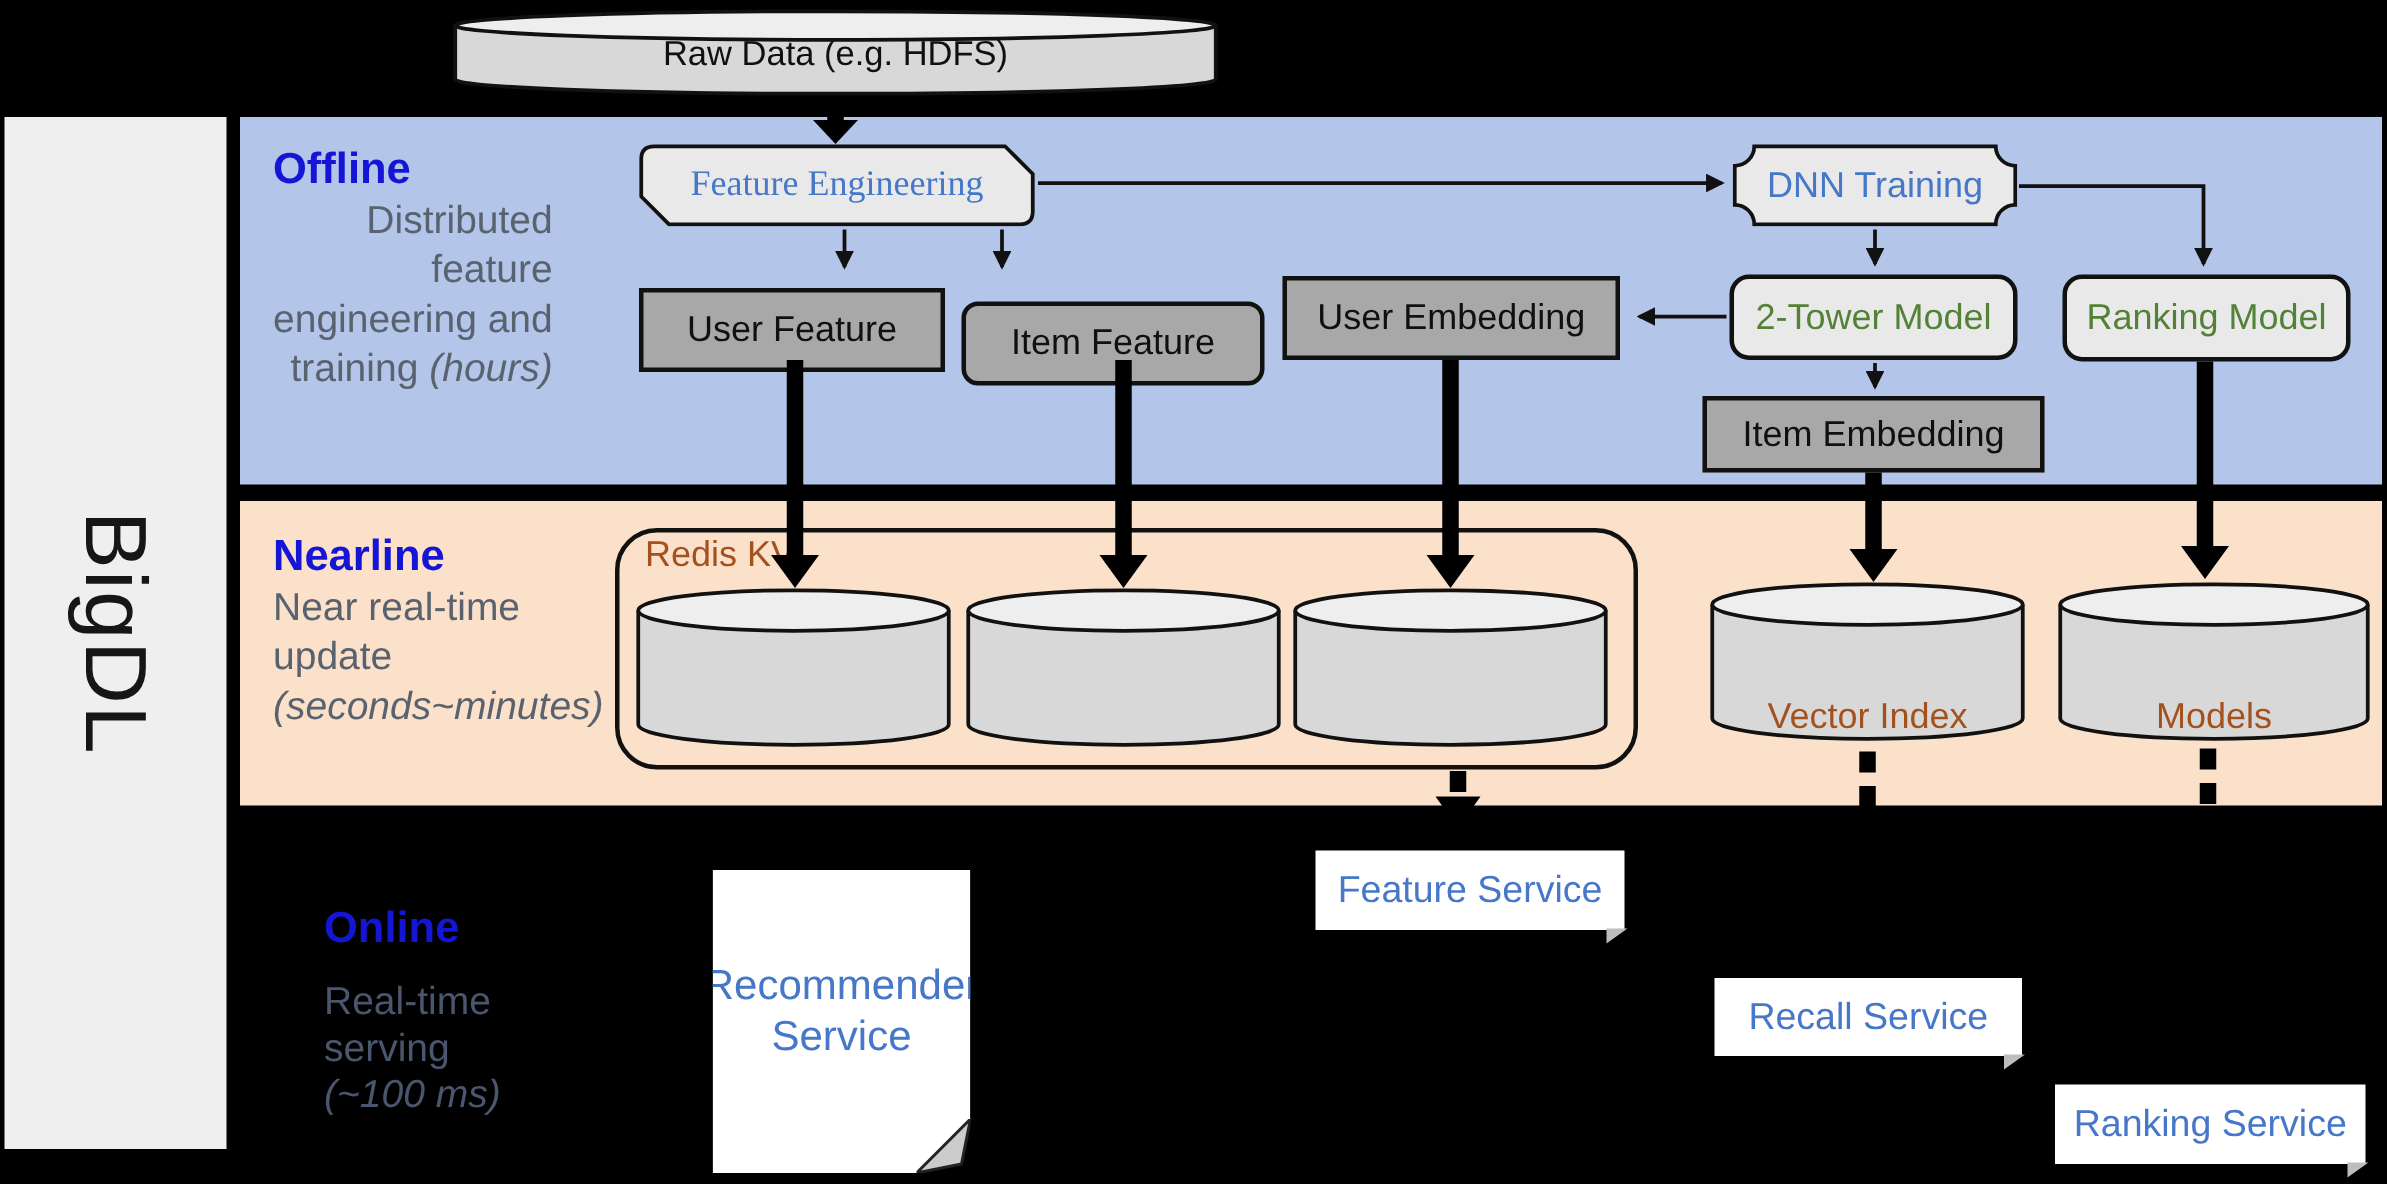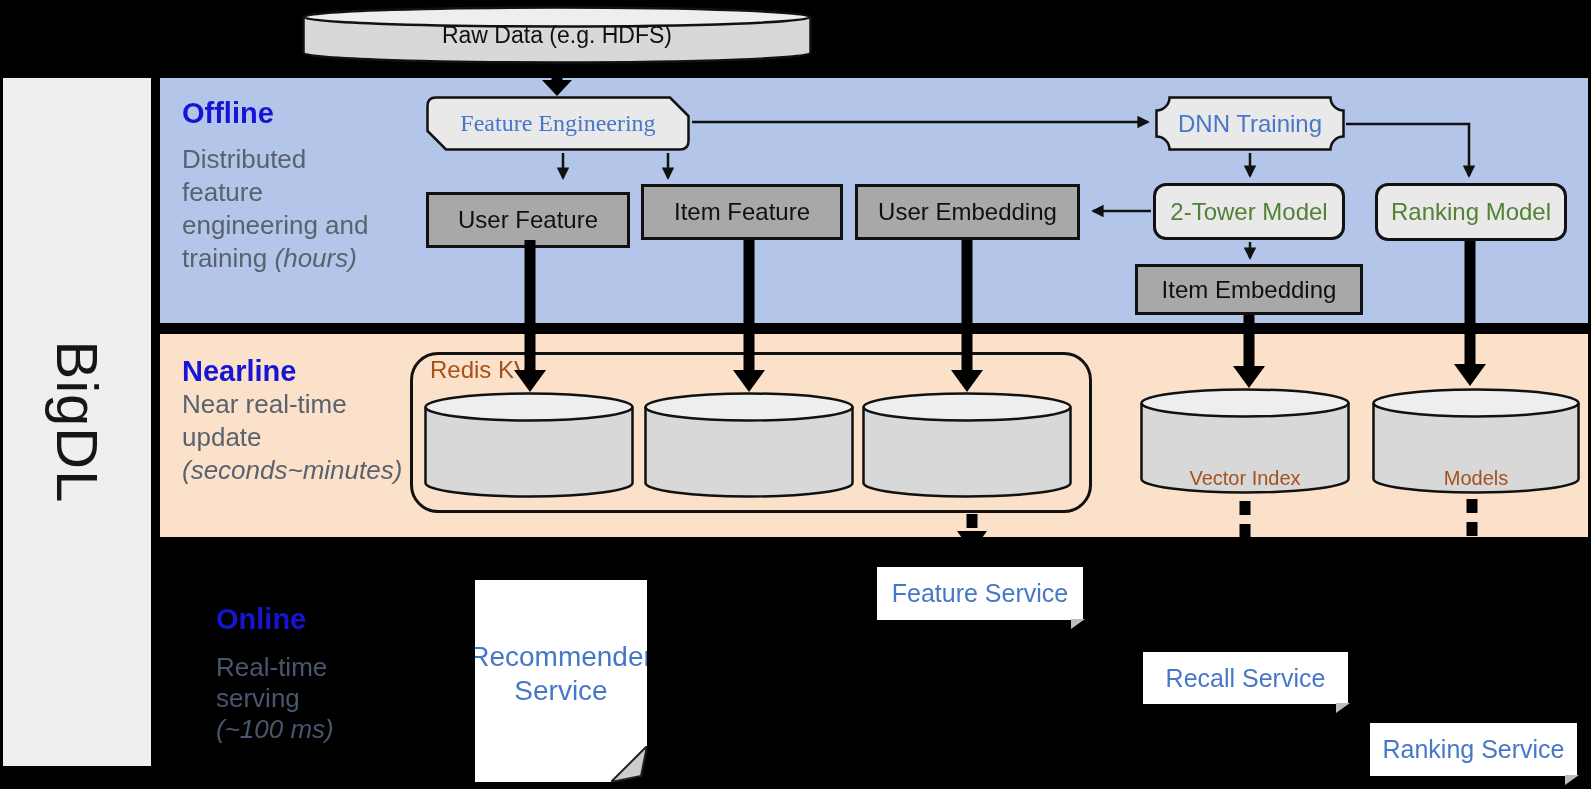--- a/index.html
+++ b/index.html
@@ -39,21 +39,21 @@
     justify-content:center;font-size:24px;color:var(--node-text-green);white-space:nowrap;}
   .shape-node{z-index:3;}
   .shape-node svg{position:absolute;left:0;top:0;}
   .blue-label{color:var(--node-text-blue);}
   
   .redis-group{left:410px;top:352px;width:682px;height:161px;border:3px solid var(--outline-black);
     border-radius:28px;box-sizing:border-box;z-index:2;}
   .redis-label{left:430px;top:356px;font-size:24px;color:var(--store-text-brown);z-index:3;}
   .cyl{z-index:3;}
   .cyl-label{position:absolute;left:0;right:0;top:30px;bottom:0;display:flex;align-items:center;
-    justify-content:center;font-size:20px;color:var(--store-text-brown);white-space:nowrap;margin-top:42px;}
+    justify-content:center;font-size:24px;color:var(--store-text-brown);white-space:nowrap;margin-top:42px;}
   
   .service-box{background:var(--service-bg);z-index:3;display:flex;align-items:center;
     justify-content:center;font-size:25px;color:var(--node-text-blue);white-space:nowrap;}
   .service-box .curl{position:absolute;right:-2px;bottom:-9px;width:0;height:0;
     border-top:10px solid #bdbdbd;border-right:14px solid transparent;}
   .doc{left:475px;top:580px;width:172px;height:202px;background:var(--service-bg);z-index:3;
     clip-path:polygon(0 0,100% 0,100% calc(100% - 36px),calc(100% - 36px) 100%,0 100%);}
   .doc-label{position:absolute;inset:0;display:flex;flex-direction:column;align-items:center;
     justify-content:center;padding-bottom:14px;font-size:28px;line-height:34px;
     color:var(--node-text-blue);}
@@ -67,21 +67,21 @@
 
   <div class="abs sidebar">
     <div class="sidebar-label">BigDL</div>
   </div>
 
   <div class="abs band offline"></div>
   <div class="abs band nearline"></div>
 
   <div class="abs sec" style="left:182px;top:98px;">
     <div class="sec-title">Offline</div>
-    <div class="sec-desc" style="margin-top:13px;">
+    <div class="sec-desc" style="text-align:right;">
       <div>Distributed</div>
       <div>feature</div>
       <div>engineering and</div>
       <div><span>training</span> <em>(hours)</em></div>
     </div>
   </div>
 
   <div class="abs sec" style="left:182px;top:356px;">
     <div class="sec-title">Nearline</div>
     <div class="sec-desc" style="">
@@ -118,21 +118,21 @@
   <div class="abs shape-node" style="left:1155px;top:96px;width:190px;height:55px;">
     <svg width="190" height="55">
       <path d="M 14.5,1.5 H 175.5 A 13 13 0 0 0 188.5,14.5 V 40.5 A 13 13 0 0 0 175.5,53.5 H 14.5 A 13 13 0 0 0 1.5,40.5 V 14.5 A 13 13 0 0 0 14.5,1.5 Z" style="fill:var(--node-fill-light)" stroke="#111" stroke-width="2.5"></path>
     </svg>
     <div class="node-label blue-label">DNN Training</div>
   </div>
 
   <div class="abs gray-box" style="left:426px;top:192px;width:204px;height:56px;">
     <span>User Feature</span>
   </div>
-  <div class="abs gray-box" style="left:641px;top:184px;width:202px;height:56px;">
+  <div class="abs gray-box" style="left:641px;top:201px;width:202px;height:56px;border-radius:11px;">
     <span>Item Feature</span>
   </div>
   <div class="abs gray-box" style="left:855px;top:184px;width:225px;height:56px;">
     <span>User Embedding</span>
   </div>
   <div class="abs gray-box" style="left:1135px;top:264px;width:228px;height:51px;">
     <span>Item Embedding</span>
   </div>
 
   <div class="abs model-box" style="left:1153px;top:183px;width:192px;height:57px;">

